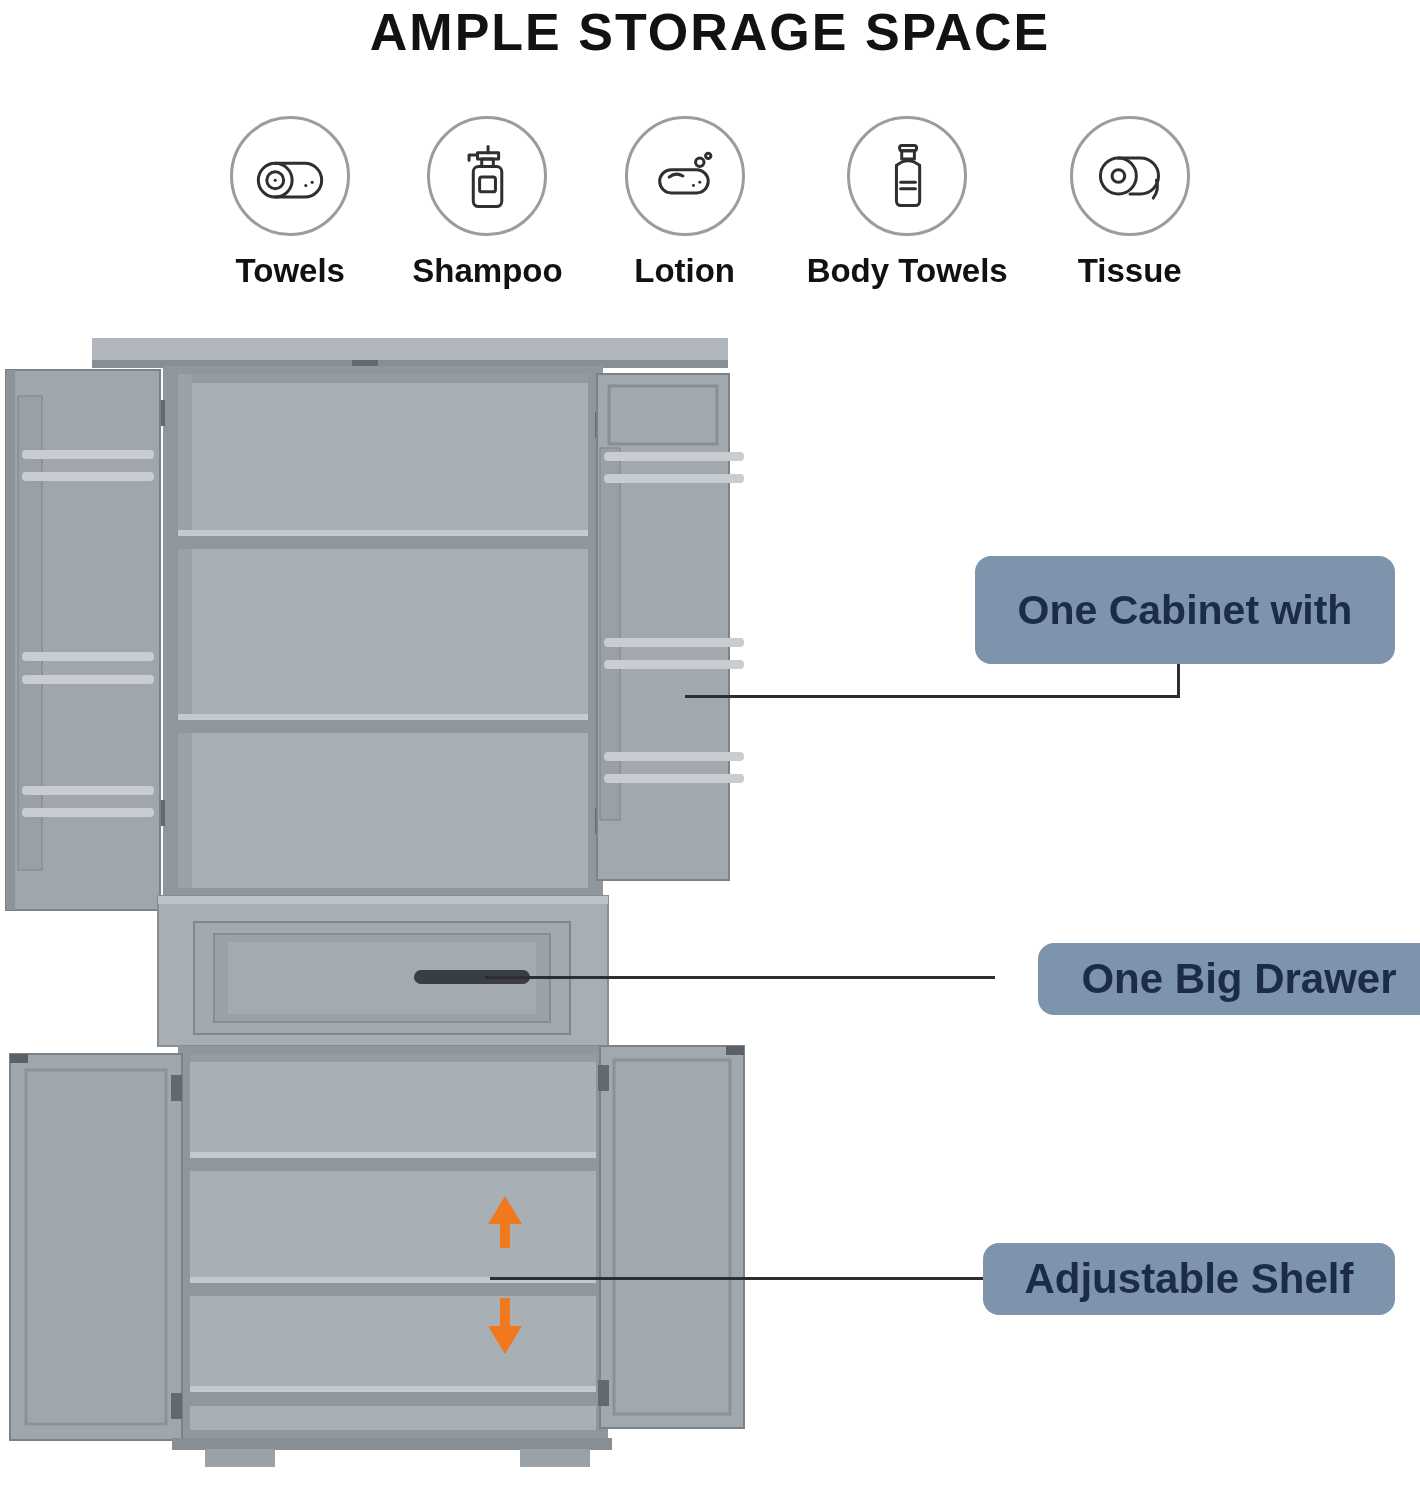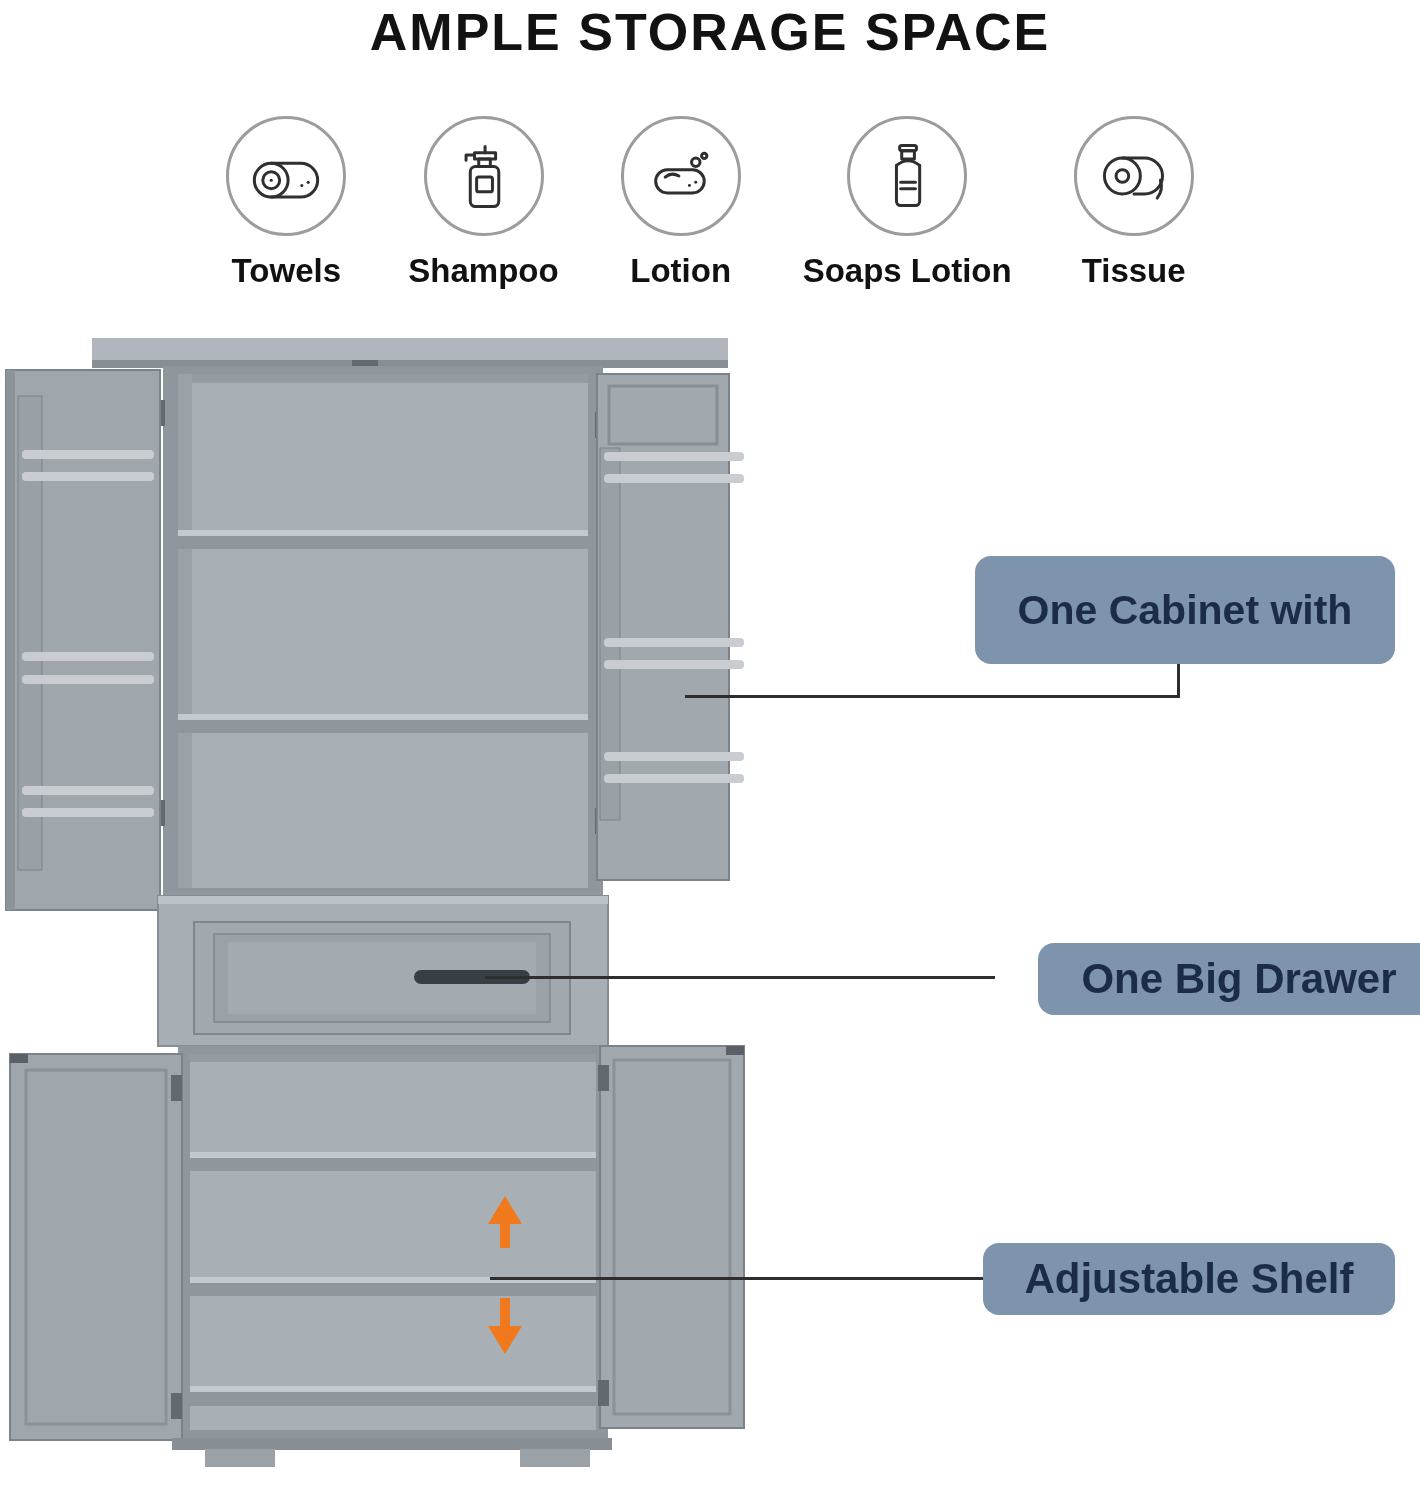--- a/index.html
+++ b/index.html
@@ -99,21 +99,21 @@
       <div class="circle">
         <svg class="icon-svg" width="76" height="76" viewBox="0 0 72 72" fill="none" stroke="#2f2f2f" stroke-width="3" stroke-linecap="round" stroke-linejoin="round">
           <path d="M26,26 v34 a4,4 0 0 0 4,4 h14 a4,4 0 0 0 4,-4 v-34"></path>
           <path d="M26,26 q11,-9 22,0"></path>
           <rect x="31" y="12" width="12" height="8"></rect>
           <rect x="29" y="7" width="16" height="5" rx="2"></rect>
           <path d="M30,42 h14"></path>
           <path d="M30,48 h14"></path>
         </svg>
       </div>
-      <div class="feature-label">Soaps Lotion</div>
+      <div class="feature-label">Body Towels</div>
     </div>
 
     <div class="feature">
       <div class="circle">
         <svg class="icon-svg" width="76" height="76" viewBox="0 0 72 72" fill="none" stroke="#2f2f2f" stroke-width="3" stroke-linecap="round">
           <path d="M25,19 H46 a17,17 0 0 1 0,34 H36"></path>
           <circle cx="25" cy="36" r="17"></circle>
           <circle cx="25" cy="36" r="6"></circle>
           <path d="M61,40 q3,9 -3,17"></path>
         </svg>

